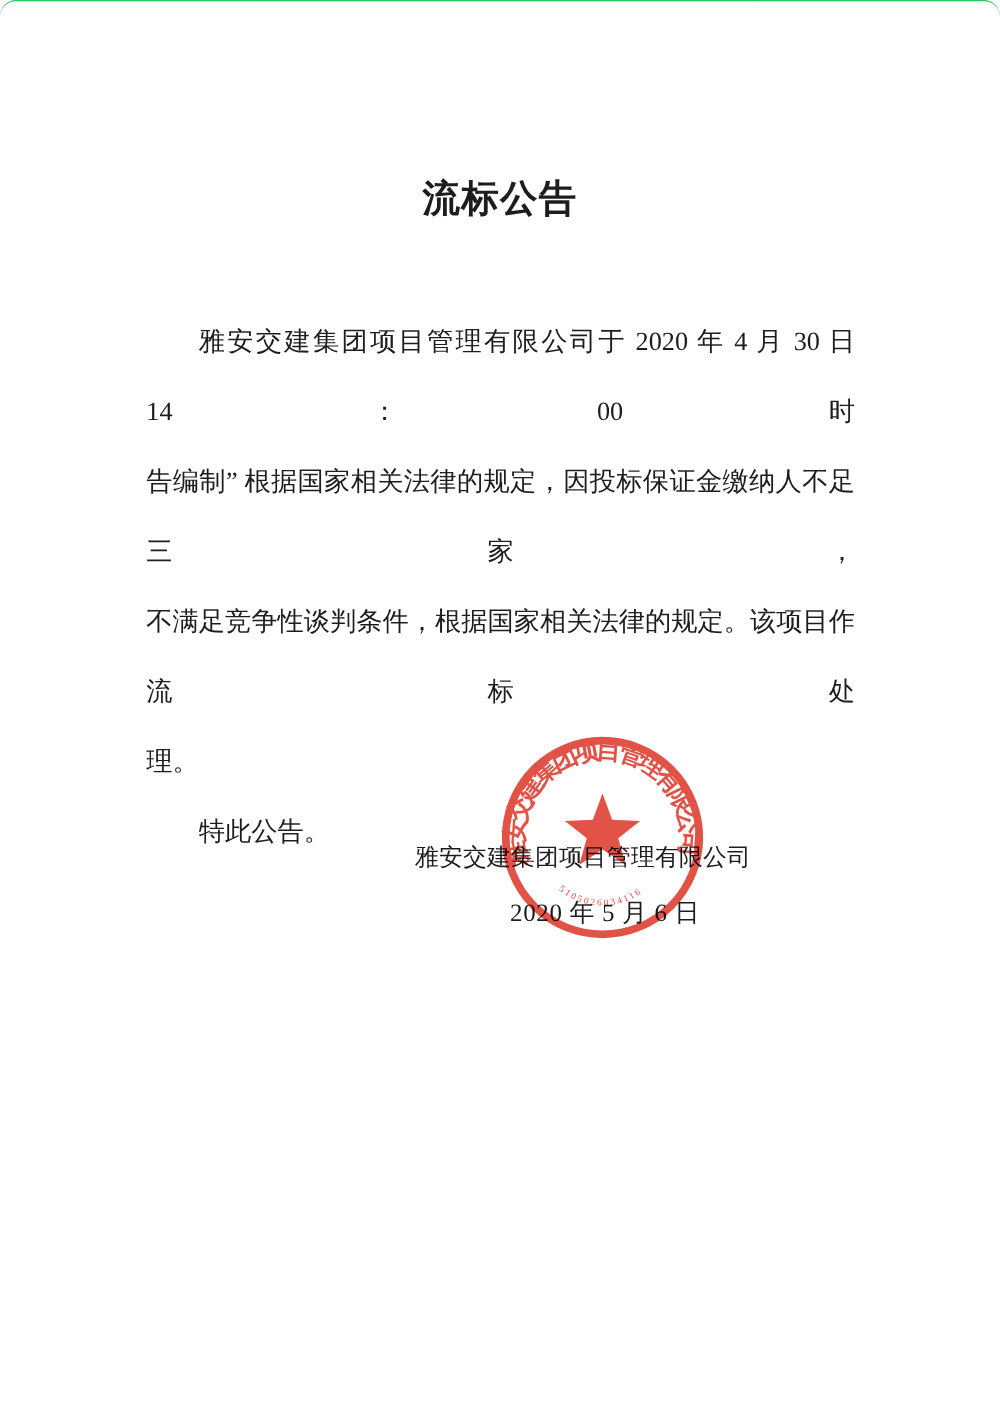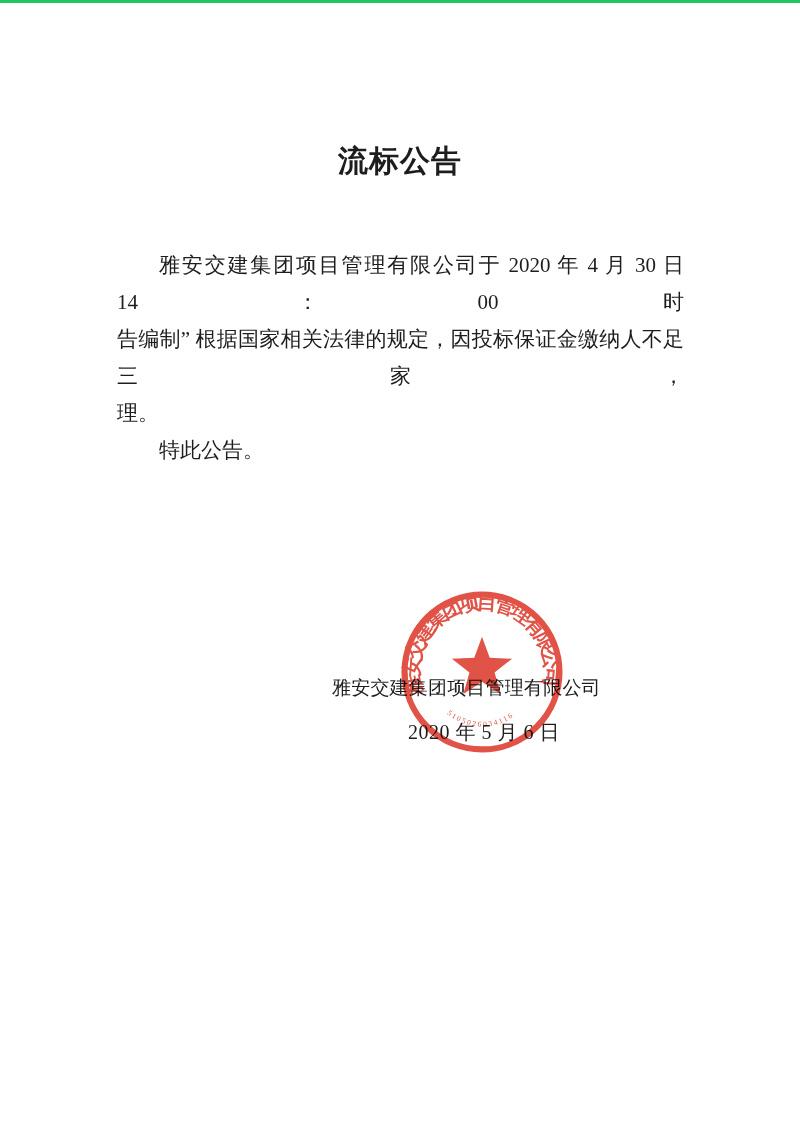--- a/index.html
+++ b/index.html
@@ -3,31 +3,32 @@
 <meta charset="utf-8">
 <style>
   html,body { margin:0; padding:0; background:#ffffff; }
   .page {
     position:relative;
     width:800px; height:1131px;
     background:#ffffff;
     font-family:"Liberation Serif","DejaVu Serif",serif;
     color:#1d1d1d;
     overflow:hidden;
-    border-top:3px solid #22c55e;
+    border-top:1px solid #22c55e;
     box-sizing:border-box;
+    border-radius:13px;
   }
   .doc-title {
     position:absolute; top:138px; left:0; width:100%;
     margin:0; text-align:center;
     font-size:30px; font-weight:700; letter-spacing:1px;
   }
   .doc-body {
     position:absolute; left:117px; top:244px; width:567px;
-    font-size:21px; line-height:37px;
+    font-size:21px; line-height:56px;
   }
   .body-line { text-align:justify; }
   .body-line.fill { text-align-last:justify; }
   .body-line.indent { text-indent:42px; }
   .sig-company {
     position:absolute; left:332px; top:672px;
     font-size:19px; letter-spacing:0.2px; z-index:1;
   }
   .sig-date {
     position:absolute; left:408px; top:716px;
@@ -47,20 +48,21 @@
 </head>
 <body>
 
 <div class="page">
 
   <h1 class="doc-title">流标公告</h1>
 
   <div class="doc-body">
     <div class="body-line indent fill">雅安交建集团项目管理有限公司于 2020 年 4 月 30 日 14：00 时</div>
     <div class="body-line fill">告编制” 根据国家相关法律的规定，因投标保证金缴纳人不足三家，</div>
+    <div class="body-line fill">不满足竞争性谈判条件，根据国家相关法律的规定。该项目作流标处</div>
     <div class="body-line">理。</div>
     <div class="body-line indent">特此公告。</div>
   </div>
 
   <div class="sig-company">雅安交建集团项目管理有限公司</div>
   <div class="sig-date">2020 年 5 月 6 日</div>
 
   <svg class="seal" viewBox="0 0 200 200" aria-hidden="true">
     <defs>
       <path id="seal-arc-top" d="M 32.3 124.6 A 72 72 0 1 1 167.7 124.6" fill="none"></path>

